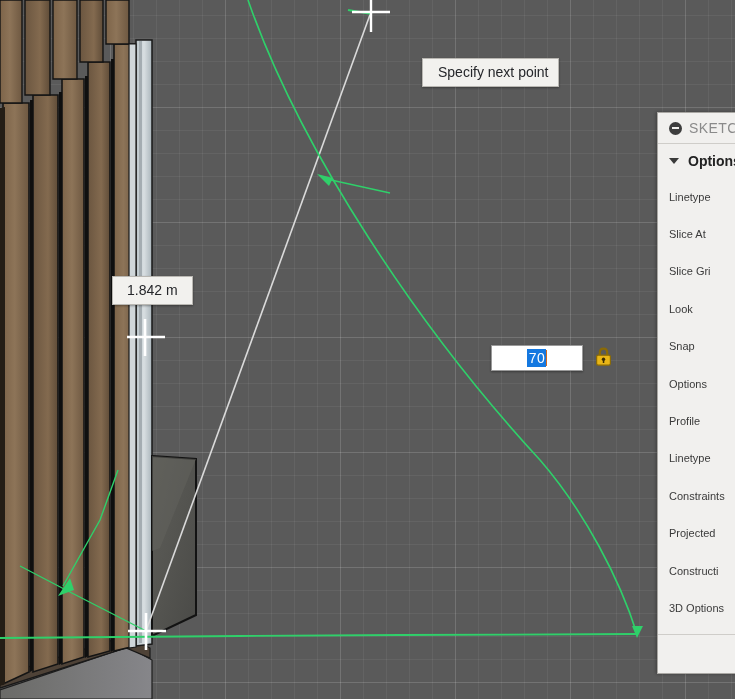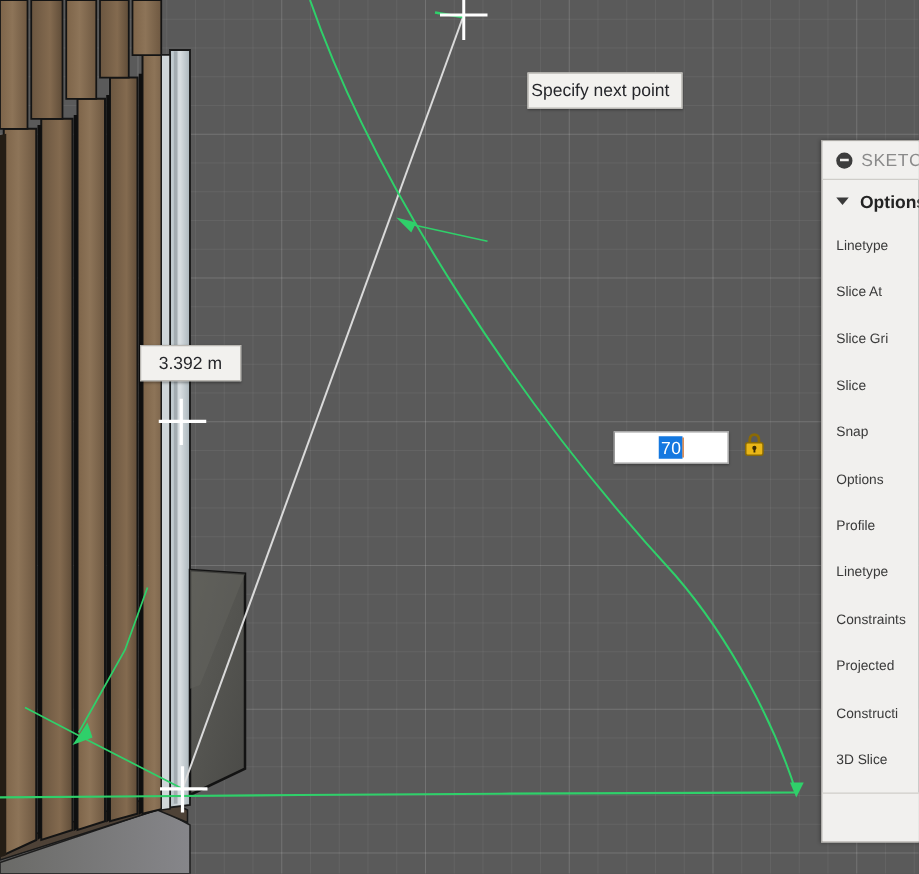--- a/index.html
+++ b/index.html
@@ -22,21 +22,21 @@
     background-size:115px 115px,115px 115px,23px 23px,23px 23px;
     background-position:-5px -8px,-5px -8px,-5px -8px,-5px -8px;
   }
 
   svg.layer{position:absolute;left:0;top:0;width:735px;height:699px;overflow:visible;}
 
   
   .tipbox{
     position:absolute;background:#f2f1ee;border:1px solid #b9b7b2;
     color:#25262a;font-size:14px;line-height:1;
-    padding:6px 9px 7px 2px;white-space:nowrap;
+    padding:6px 9px 7px 15px;white-space:nowrap;
     box-shadow:0 1px 2px rgba(0,0,0,.35);
   }
   #tip-next{left:422px;top:58px;}
   #tip-dim{left:112px;top:276px;padding:6px 14px 7px 14px;}
 
   
   .entrywrap{position:absolute;left:491px;top:345px;display:flex;align-items:flex-end;}
   .entry{
     width:90px;height:24px;background:#ffffff;border:1px solid #9a9a9a;
     display:flex;align-items:center;justify-content:center;position:relative;
@@ -192,21 +192,21 @@
       <line x1="145" y1="319" x2="145" y2="356"></line>
     </g>
     <g stroke="#ffffff" stroke-width="2.6">
       <line x1="128" y1="631" x2="166" y2="631"></line>
       <line x1="146" y1="613" x2="146" y2="650"></line>
     </g>
   </svg>
 
   <div class="tipbox" id="tip-next">Specify next point</div>
 
-  <div class="tipbox" id="tip-dim">3.392 m</div>
+  <div class="tipbox" id="tip-dim">1.842 m</div>
 
   <div class="entrywrap">
     <div class="entry">
       <span class="sel">70</span>
       <span class="caret"></span>
     </div>
     <span class="lockicon">
       <svg width="17" height="20" viewBox="0 0 17 20">
         <path d="M4.8,8.5 L4.8,5.8 C4.8,3.3 6.4,1.6 8.5,1.6 C10.6,1.6 12.2,3.3 12.2,5.8 L12.2,8.5" fill="none" stroke="#8a6a06" stroke-width="2.2"></path>
         <rect x="1.6" y="8.2" width="13.8" height="10" rx="1.6" fill="#e9b617" stroke="#8a6a06" stroke-width="1.2"></rect>
@@ -233,21 +233,21 @@
     <div class="panel-row">
       <span>Linetype</span>
     </div>
     <div class="panel-row">
       <span>Slice At</span>
     </div>
     <div class="panel-row">
       <span>Slice Gri</span>
     </div>
     <div class="panel-row">
-      <span>Slice</span>
+      <span>Look</span>
     </div>
     <div class="panel-row">
       <span>Snap</span>
     </div>
     <div class="panel-row">
       <span>Options</span>
     </div>
     <div class="panel-row">
       <span>Profile</span>
     </div>
@@ -257,19 +257,19 @@
     <div class="panel-row">
       <span>Constraints</span>
     </div>
     <div class="panel-row">
       <span>Projected </span>
     </div>
     <div class="panel-row">
       <span>Constructi</span>
     </div>
     <div class="panel-row">
-      <span>3D Slice</span>
+      <span>3D Options</span>
     </div>
 
     <div class="panel-footer"></div>
   </div>
 
 </div>
 
 </body></html>

